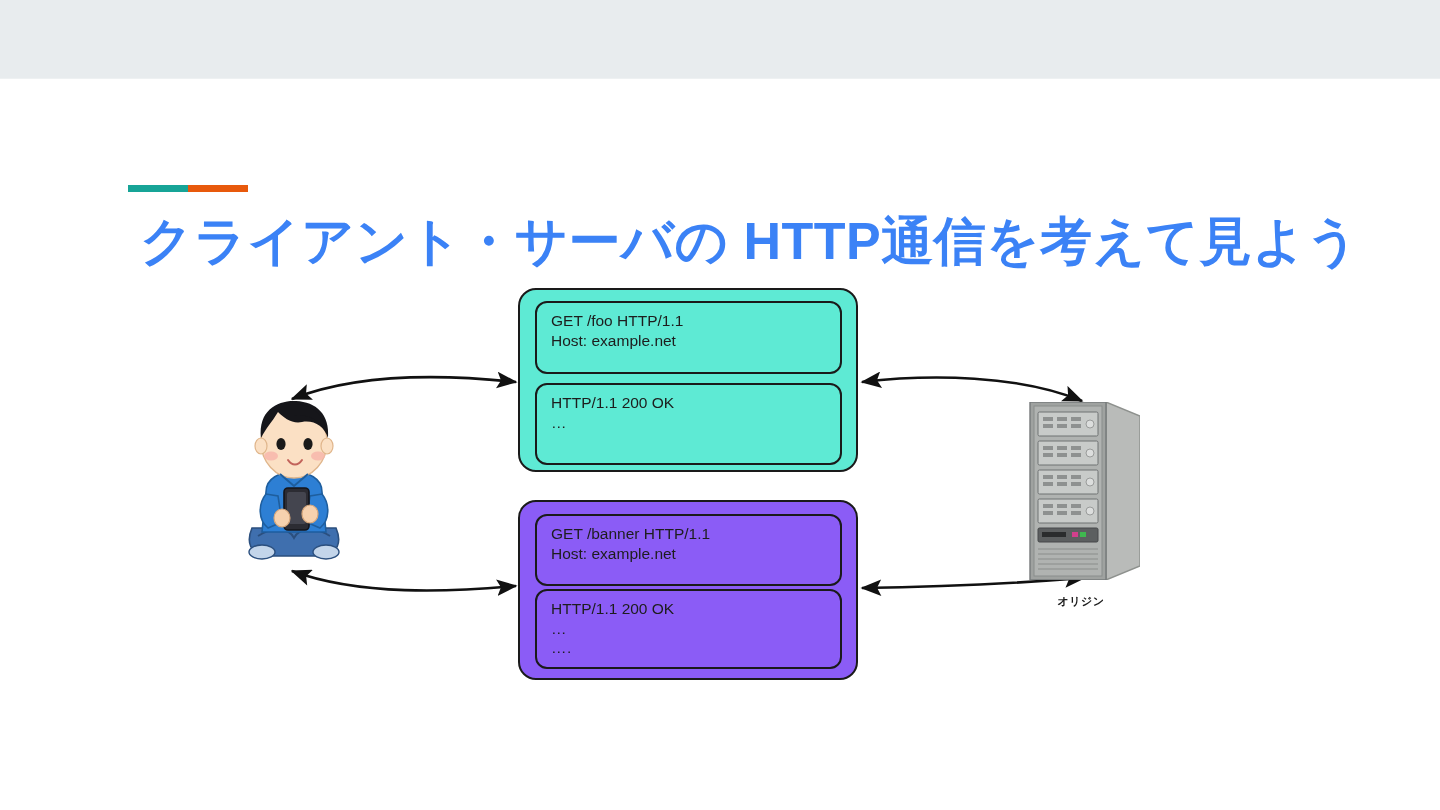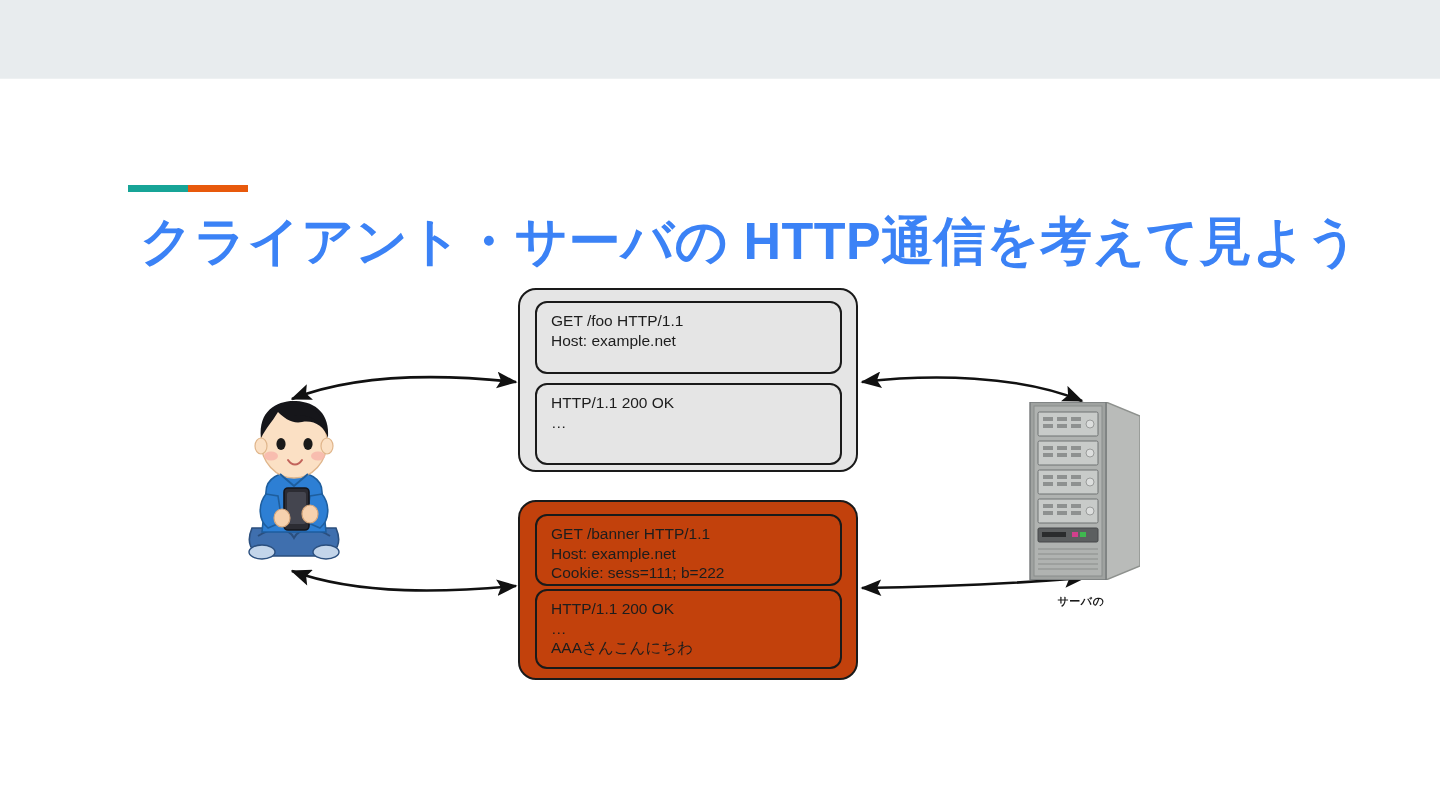--- a/index.html
+++ b/index.html
@@ -64,22 +64,22 @@
     pointer-events: none;
   }
 
   
   .msg-group {
     position: absolute;
     border: 2px solid #1a1a1a;
     border-radius: 18px;
     box-sizing: border-box;
   }
-  .msg-group.green { background: #e5e5e5; }
-  .msg-group.pink  { background: #c2410c; }
+  .msg-group.green { background: #5eead4; }
+  .msg-group.pink  { background: #8b5cf6; }
 
   .msg-box {
     position: absolute;
     border: 2px solid #1a1a1a;
     border-radius: 12px;
     box-sizing: border-box;
     overflow: hidden;
     padding: 8px 14px 6px 14px;
   }
   .msg-line {
@@ -246,44 +246,42 @@
 
     <g stroke="#8a8d8c" stroke-width="1.2">
       <line x1="16" y1="147" x2="76" y2="147"></line>
       <line x1="16" y1="152" x2="76" y2="152"></line>
       <line x1="16" y1="157" x2="76" y2="157"></line>
       <line x1="16" y1="162" x2="76" y2="162"></line>
       <line x1="16" y1="167" x2="76" y2="167"></line>
     </g>
   </svg>
 
-  <div id="server-label">サーバの</div>
+  <div id="server-label">オリジン</div>
 
   <div id="group-green" class="msg-group green">
 
     <div id="box-req-1" class="msg-box">
       <div class="msg-line">GET /foo HTTP/1.1</div>
       <div class="msg-line">Host: example.net</div>
     </div>
 
     <div id="box-res-1" class="msg-box">
       <div class="msg-line">HTTP/1.1 200 OK</div>
       <div class="msg-line dots">…</div>
     </div>
   </div>
 
   <div id="group-pink" class="msg-group pink">
 
     <div id="box-req-2" class="msg-box">
       <div class="msg-line">GET /banner HTTP/1.1</div>
       <div class="msg-line">Host: example.net</div>
-      <div class="msg-line">Cookie: sess=111; b=222</div>
     </div>
 
     <div id="box-res-2" class="msg-box">
       <div class="msg-line">HTTP/1.1 200 OK</div>
       <div class="msg-line dots">…</div>
-      <div class="msg-line">AAAさんこんにちわ</div>
       <div class="msg-line dots">….</div>
     </div>
   </div>
 
 </div>
 
 </body></html>

